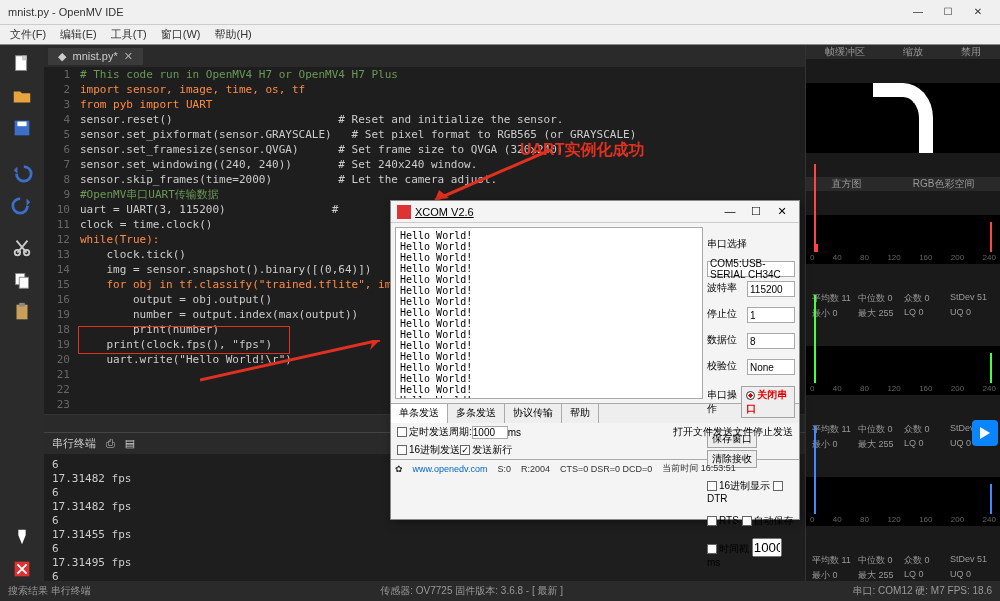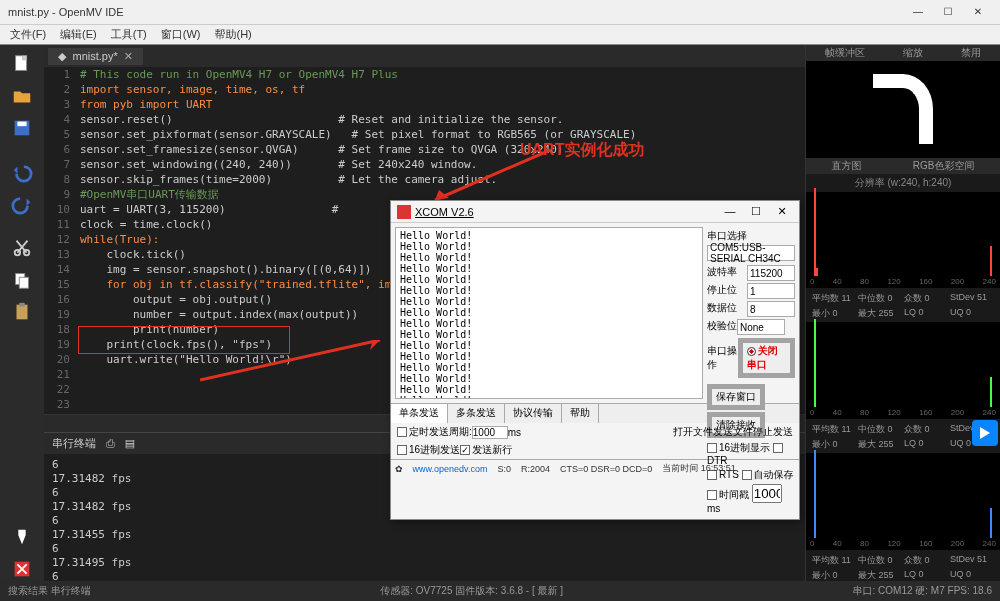--- a/index.html
+++ b/index.html
@@ -20,21 +20,21 @@
 .tab .cls { color: #aaa; }
 .editor { flex: 1; position: relative; font-family: Consolas, monospace; font-size: 11px; line-height: 15px; overflow: hidden; }
 .gutter { position: absolute; left: 0; top: 0; width: 32px; text-align: right; padding-right: 6px; color: #666; }
 .code { position: absolute; left: 36px; top: 0; white-space: pre; color: #ccc; }
 .kw { color: #ff8c42; }
 .cmt { color: #6a9955; }
 .statusrow { height: 18px; background: #2a2a2a; display: flex; align-items: center; justify-content: space-between; padding: 0 8px; font-size: 10px; color: #999; border-top: 1px solid #333; }
 .terminal-hdr { height: 22px; background: #2a2a2a; color: #ccc; display: flex; align-items: center; padding: 0 8px; gap: 10px; font-size: 11px; border-top: 1px solid #444; }
 .terminal { height: 130px; background: #1e1e1e; font-family: Consolas, monospace; font-size: 11px; padding: 4px 8px; color: #ccc; overflow: hidden; }
 .terminal div { line-height: 14px; }
-.right { width: 195px; background: #1a1a1a; display: flex; flex-direction: column; border-left: 1px solid #333; }
+.right { width: 195px; background: #1a1a1a; display: flex; flex-direction: column; border-left: 1px solid #333; gap: 24px; }
 .right-top { height: 18px; background: #2a2a2a; display: flex; align-items: center; justify-content: space-around; font-size: 10px; color: #999; }
 .preview { height: 110px; background: #000; display: flex; align-items: center; justify-content: center; }
 .preview .shape { width: 60px; height: 70px; border: 14px solid #fff; border-bottom: none; border-left: none; border-radius: 0 50% 0 0; }
 .hist-hdr { height: 18px; background: #2a2a2a; display: flex; align-items: center; justify-content: space-around; font-size: 10px; color: #999; }
 .hist-res { font-size: 10px; color: #888; text-align: center; padding: 2px; }
 .hist { height: 110px; background: #000; position: relative; margin-bottom: 2px; }
 .hist .axis { position: absolute; bottom: 2px; left: 4px; right: 4px; font-size: 8px; color: #666; display: flex; justify-content: space-between; }
 .hist .bars { position: absolute; bottom: 12px; left: 8px; right: 8px; height: 90px; }
 .hist .bar { position: absolute; bottom: 0; width: 2px; }
 .hist.r .bar { background: #f44; }
@@ -47,23 +47,23 @@
 
 .xcom { position: absolute; left: 390px; top: 200px; width: 410px; height: 320px; background: #f4f4f4; border: 1px solid #888; box-shadow: 2px 2px 8px rgba(0,0,0,0.4); font-size: 11px; color: #000; }
 .xcom .xt { height: 22px; display: flex; align-items: center; padding: 0 6px; border-bottom: 1px solid #ccc; }
 .xcom .xt .xi { width: 14px; height: 14px; background: #d33; margin-right: 4px; }
 .xcom .xt .xtt { flex: 1; font-size: 11px; text-decoration: underline; }
 .xcom .xt .xwb { display: flex; gap: 4px; }
 .xcom .xt .xwb span { width: 22px; text-align: center; }
 .xcom .body { display: flex; height: 180px; }
 .xcom .out { flex: 1; background: #fff; border: 1px solid #aaa; margin: 4px; padding: 2px 4px; font-family: Consolas, monospace; font-size: 10px; line-height: 11px; overflow: hidden; }
 .xcom .side { width: 92px; padding: 4px 4px 0 0; }
-.xcom .side .lbl { font-size: 10px; margin: 2px 0; }
+.xcom .side .lbl { font-size: 10px; margin: 10px 0; }
 .xcom .side select, .xcom .side .sel { width: 88px; font-size: 10px; height: 16px; border: 1px solid #aaa; background: #fff; padding: 0 2px; display: flex; align-items: center; }
-.xcom .side .btn { font-size: 10px; padding: 1px 4px; border: 5px solid #a3a3a3; background: #eee; margin: 1px 0; display: inline-block; }
+.xcom .side .btn { font-size: 10px; padding: 1px 4px; border: 1px solid #a3a3a3; background: #eee; margin: 1px 0; display: inline-block; }
 .xcom .side .red { color: #d00; font-weight: bold; }
 .xcom .side .radio { display: inline-block; width: 9px; height: 9px; border: 1px solid #333; border-radius: 50%; vertical-align: middle; margin-right: 2px; background: radial-gradient(#d00 40%, #fff 45%); }
 .xcom .tabs { display: flex; border-top: 1px solid #aaa; background: #eee; height: 20px; }
 .xcom .tabs span { padding: 2px 8px; font-size: 10px; border-right: 1px solid #aaa; }
 .xcom .tabs .act { background: #fff; }
 .xcom .send { padding: 4px; }
 .xcom .send .inp { width: 310px; height: 28px; border: 1px solid #aaa; background: #fff; padding: 2px; font-size: 10px; display: inline-block; vertical-align: top; }
 .xcom .send .sbtn { width: 50px; height: 18px; border: 1px solid #888; background: #eee; font-size: 10px; display: inline-flex; align-items: center; justify-content: center; margin-left: 4px; }
 .xcom .opts { padding: 2px 6px; font-size: 10px; display: flex; align-items: center; flex-wrap: wrap; }
 .xcom .opts input[type=text] { width: 36px; font-size: 10px; border: 1px solid #aaa; }
@@ -226,21 +226,20 @@
       <span>缩放</span>
       <span>禁用</span>
     </div>
     <div class="preview">
         <div class="shape"></div>
       </div>
     <div class="hist-hdr">
       <span>直方图</span>
       <span>RGB色彩空间</span>
     </div>
-    <div class="hist-res">分辨率 (w:240, h:240)</div>
     <div class="hist r">
       <div class="bars">
           <div class="bar" style="left:0;height:88px"></div>
           <div class="bar" style="left:2px;height:8px"></div>
           <div class="bar" style="right:0;height:30px"></div>
         </div>
       <div class="axis">
           <span>0</span>
           <span>40</span>
           <span>80</span>
@@ -370,21 +369,21 @@
           <span class="sel" style="width:48px">115200</span>
         </div>
       <div class="lbl" style="display:flex;justify-content:space-between">
           <span>停止位</span>
           <span class="sel" style="width:48px">1</span>
         </div>
       <div class="lbl" style="display:flex;justify-content:space-between">
           <span>数据位</span>
           <span class="sel" style="width:48px">8</span>
         </div>
-      <div class="lbl" style="display:flex;justify-content:flex-start">
+      <div class="lbl" style="display:flex;justify-content:space-between">
           <span>校验位</span>
           <span class="sel" style="width:48px">None</span>
         </div>
       <div class="lbl" style="display:flex;justify-content:space-between;align-items:center">
           <span>串口操作</span>
           <span class="btn red"><span class="radio"></span><span>关闭串口</span></span>
         </div>
       <div style="margin-top:4px"><span class="btn">保存窗口</span> <span class="btn">清除接收</span></div>
       <div class="lbl"><span class="cb"></span><span>16进制显示</span> <span class="cb"></span><span>DTR</span></div>
       <div class="lbl"><span class="cb"></span><span>RTS</span> <span class="cb"></span><span>自动保存</span></div>

